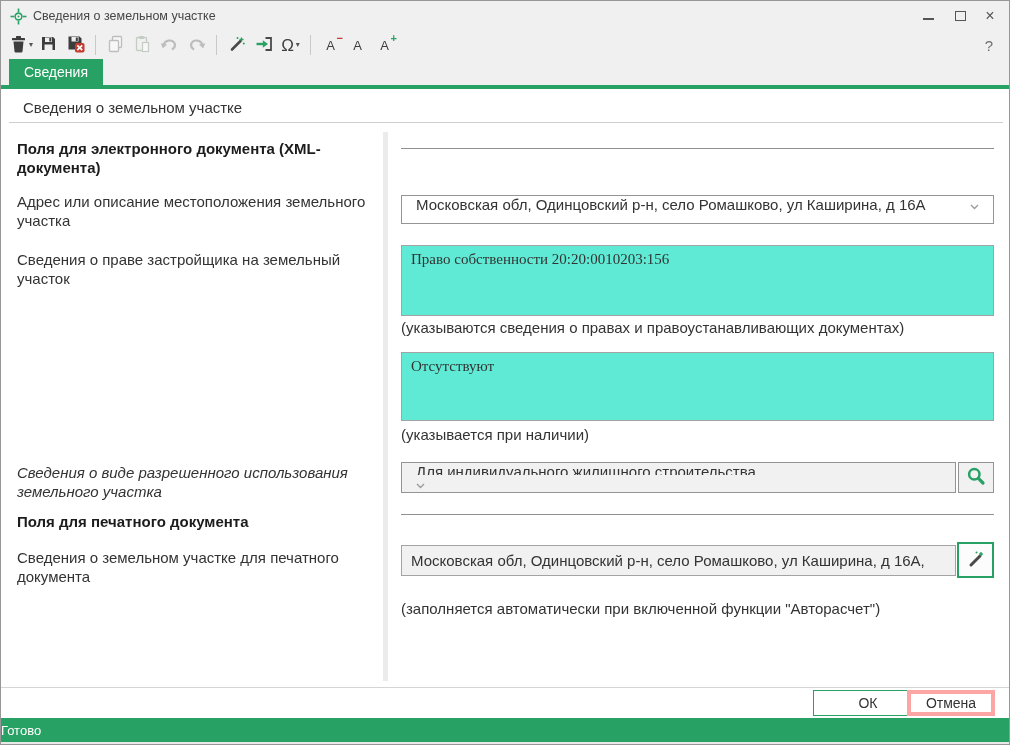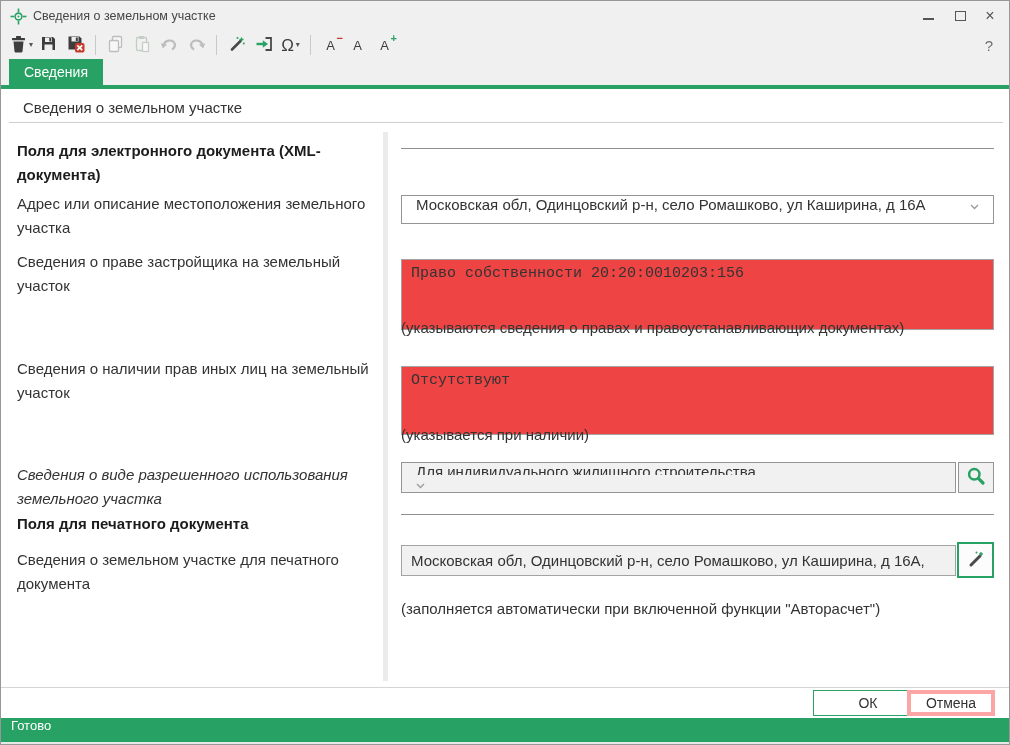--- a/index.html
+++ b/index.html
@@ -37,41 +37,41 @@
   .tabstrip { position:absolute; left:0; top:58px; width:100%; height:26px; background:#f0f0f0; }
   .tab { position:absolute; left:8px; top:0; height:26px; background:#28a164; color:#fff;
          font-size:14px; display:flex; align-items:center; padding:12px 15px; border:none; }
   .accent-line { position:absolute; left:0; top:84px; width:100%; height:4px; background:#28a164; }
 
   
   .page-heading { position:absolute; left:22px; top:98px; font-size:15px; color:#333; }
   .heading-divider { position:absolute; left:8px; top:121px; width:994px; height:1px; background:#cfcfcf; }
   .vsep { position:absolute; left:382px; top:131px; width:5px; height:549px; background:#ebebeb; }
 
-  .lbl { position:absolute; left:16px; width:364px; font-size:15px; color:#333; line-height:24px; }
+  .lbl { position:absolute; left:16px; width:364px; font-size:15px; color:#333; line-height:19px; }
   .lbl-section { font-weight:bold; color:#1c1c1c; }
   .lbl-section-xml { top:138px; }
   .lbl-address    { top:191px; }
   .lbl-right      { top:249px; }
   .lbl-others     { top:356px; }
   .lbl-usage      { top:462px;font-style:italic; }
   .lbl-section-print { top:511px; }
   .lbl-print      { top:547px; }
 
   .hr-right { position:absolute; left:400px; width:593px; height:1px; background:#909090; }
   .hr-right-1 { top:147px; } .hr-right-2 { top:513px; }
 
   .combo { position:absolute; border:1px solid #949494; background:#fff; display:flex;
            align-items:flex-start; padding:0 14px; font-size:15px; color:#333; }
   .combo-value { flex:1; white-space:nowrap; overflow:hidden; }
   .combo-address { left:400px; top:194px; width:593px; height:29px; }
   .combo-usage { left:400px; top:461px; width:555px; height:31px; background:#f1f1f1;flex-direction:column; }
 
-  .ta { position:absolute; border:1px solid #a3a3a3; background:#ef4444; font-size:15px; color:#333;
-        padding:5px 9px; resize:none; font-family:Liberation Mono, monospace; outline:none;margin-top:14px; }
+  .ta { position:absolute; border:1px solid #a3a3a3; background:#5eead4; font-size:15px; color:#333;
+        padding:5px 9px; resize:none; font-family:Liberation Serif, serif; outline:none; }
   .ta-right  { left:400px; top:244px; width:593px; height:71px; }
   .ta-others { left:400px; top:351px; width:593px; height:69px; }
 
   .hint { position:absolute; left:400px; font-size:15px; color:#333; white-space:nowrap; }
   .hint-right  { top:318px; }
   .hint-others { top:425px; }
   .hint-print  { top:583px;margin-top:16px; }
 
   .sqbtn { position:absolute; display:flex; align-items:center; justify-content:center;
            background:#f1f1f1; border:1px solid #949494; }
@@ -85,21 +85,21 @@
 
   
   .footer-divider { position:absolute; left:0; top:686px; width:100%; height:1px; background:#d5d5d5; }
   .btn { position:absolute; top:689px; height:26px; background:#fff; font-size:14px; color:#333;
          display:flex; align-items:center; justify-content:center;
          font-family:"Liberation Sans", sans-serif; }
   .btn-ok { left:812px; width:110px; border:1px solid #28a164; }
   .btn-cancel { left:906px; width:88px; border:4px solid #fca5a5; }
 
   .statusbar { position:absolute; left:0; top:717px; width:100%; height:24px; background:#28a164;
-               color:#fff; font-size:13px; display:flex; align-items:flex-start; padding-left:10px; }
+               color:#fff; font-size:13px; display:flex; align-items:center; }
   .status-strip { position:absolute; left:0; top:741px; width:100%; height:4px; background:#e8e8e8; }
 </style>
 </head>
 <body>
 
 <div class="window">
 
   <div class="titlebar">
     <span class="app-icon">
       <svg width="17" height="17" viewBox="0 0 17 17">
@@ -232,21 +232,20 @@
   <div class="accent-line"></div>
 
   <div class="page-heading">Сведения о земельном участке</div>
   <div class="heading-divider"></div>
 
   <div class="vsep"></div>
 
   <div class="lbl lbl-section lbl-section-xml">Поля для электронного документа (XML-документа)</div>
   <div class="lbl lbl-address">Адрес или описание местоположения земельного участка</div>
   <div class="lbl lbl-right">Сведения о праве застройщика на земельный участок</div>
-  <div class="lbl lbl-others">Сведения о наличии прав иных лиц на земельный участок</div>
   <div class="lbl lbl-usage">Сведения о виде разрешенного использования земельного участка</div>
   <div class="lbl lbl-section lbl-section-print">Поля для печатного документа</div>
   <div class="lbl lbl-print">Сведения о земельном участке для печатного документа</div>
 
   <div class="hr-right hr-right-1"></div>
 
   <div class="combo combo-address">
     <span class="combo-value">Московская обл, Одинцовский р-н, село Ромашково, ул Каширина, д 16А</span>
     <span>
       <svg width="9" height="6" viewBox="0 0 9 6">

